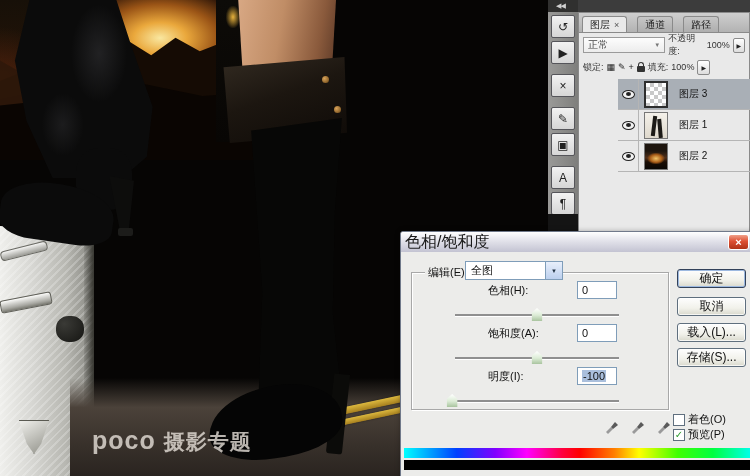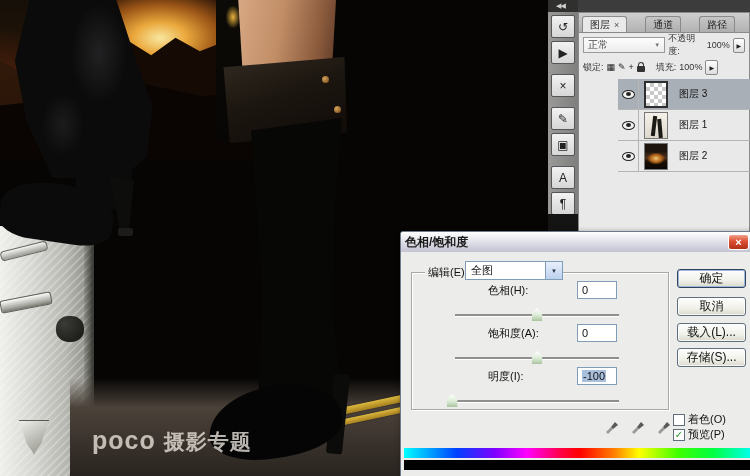--- a/index.html
+++ b/index.html
@@ -81,21 +81,21 @@
   .dock-strip{left:548px;top:12px;width:30px;height:220px;background:linear-gradient(90deg,#9a9a98,#7e7e7c);}
   .dock-btn{position:relative;margin:3px auto 2px;width:24px;height:23px;border:1px solid #55555a;border-radius:2px;
     background:linear-gradient(#f2f2f2,#d6d6d6);display:flex;align-items:center;justify-content:center;
     font-size:12px;color:#222;}
   .dock-sep{height:5px;}
   .dock-bottom{left:548px;top:214px;width:30px;height:18px;background:#141414;}
 
   
   .panel-topbar{left:578px;top:0;width:172px;height:12px;background:#3c3c3c;}
   .tabbar{left:578px;top:12px;width:172px;height:20px;background:linear-gradient(#cfcfcf,#b2b2b2);
-    border:1px solid #8a8a8a;border-bottom:none;display:flex;align-items:flex-end;padding-left:3px;gap:18px;}
+    border:1px solid #8a8a8a;border-bottom:none;display:flex;align-items:flex-end;padding-left:3px;gap:10px;}
   .tab{height:16px;padding:0 7px;font-size:10px;color:#1a1a1a;border:1px solid #8a8a8a;border-bottom:none;
     border-radius:3px 3px 0 0;background:linear-gradient(#c6c6c6,#aeaeae);display:flex;align-items:center;gap:4px;}
   .tab.active{background:#e9e9e9;}
   .tab .x{font-size:9px;color:#555;}
   .panel-body{left:578px;top:32px;width:172px;height:200px;background:#e9e9e9;border:1px solid #8a8a8a;}
   .ctrl-row{position:absolute;left:0;width:100%;height:22px;display:flex;align-items:center;padding:0 4px;gap:3px;
     font-size:9px;color:#333;}
   .blend-combo{width:88px;height:16px;border:1px solid #9a9a9a;background:linear-gradient(#fdfdfd,#ececec);
     display:flex;align-items:center;padding:0 4px;font-size:10px;color:#444;gap:36px;}
   .blend-combo .arr{margin-left:auto;font-size:6px;color:#777;}
@@ -126,21 +126,21 @@
       radial-gradient(9px 6px at 50% 58%,#f2c468,#a85c18 65%,rgba(0,0,0,0)),
       linear-gradient(180deg,#1d150e 28%,#51301a 55%,#1a0d05 72%,#090705 100%);}
   .lname{font-size:10px;color:#111;margin-left:6px;}
 
   
   .dialog{left:400px;top:231px;width:354px;height:250px;background:#ececea;
     border:1px solid #70798a;border-radius:3px 3px 0 0;box-shadow:2px 2px 6px rgba(0,0,0,.55);}
   .dlg-title{position:absolute;left:0;top:0;width:100%;height:20px;border-radius:2px 2px 0 0;
     background:linear-gradient(180deg,#ffffff,#e2e2ea 45%,#c3c3d2);
     display:flex;align-items:center;padding:0 4px;}
-  .dlg-title-text{font-size:12px;font-weight:bold;color:#1a1a1a;}
+  .dlg-title-text{font-size:16px;font-weight:normal;color:#1a1a1a;}
   .dlg-close{margin-left:auto;width:21px;height:16px;border:1px solid #fff;border-radius:3px;
     background:linear-gradient(#f0a089,#dd4f33 45%,#b03218);color:#fff;font-size:11px;font-weight:bold;
     display:flex;align-items:center;justify-content:center;line-height:1;}
   .groupbox{position:absolute;left:10px;top:40px;width:258px;height:138px;
     border:1px solid #a8a8a8;box-shadow:1px 1px 0 #fff,inset 1px 1px 0 #fff;}
   .dlg-label{position:absolute;font-size:11px;color:#111;background:#ececea;padding:0 3px;}
   .combo{position:absolute;left:64px;top:29px;width:98px;height:19px;border:1px solid #7f9db9;background:#fff;
     display:flex;align-items:center;font-size:11px;color:#111;padding-left:5px;gap:9px;}
   .combo-btn{margin-left:auto;width:17px;height:100%;border-left:1px solid #7f9db9;
     background:linear-gradient(#e8effb,#bcd0ee);display:flex;align-items:center;justify-content:center;
@@ -269,21 +269,21 @@
         </div>
     </div>
     <div class="ctrl-row" style="top:23px;">
       <span>锁定:</span>
       <div class="lockicons">
         <span>▦</span>
         <span>✎</span>
         <span>+</span>
         <span class="padlock"></span>
       </div>
-      <span style="margin-left:8px;">填充:</span>
+      <span style="">填充:</span>
       <span>100%</span>
       <div class="mini-btn">
         <span>▶</span>
         </div>
     </div>
     <div class="rows">
       <div class="lrow sel">
         <div class="eyecell">
             <span class="eye"></span>
           </div>

